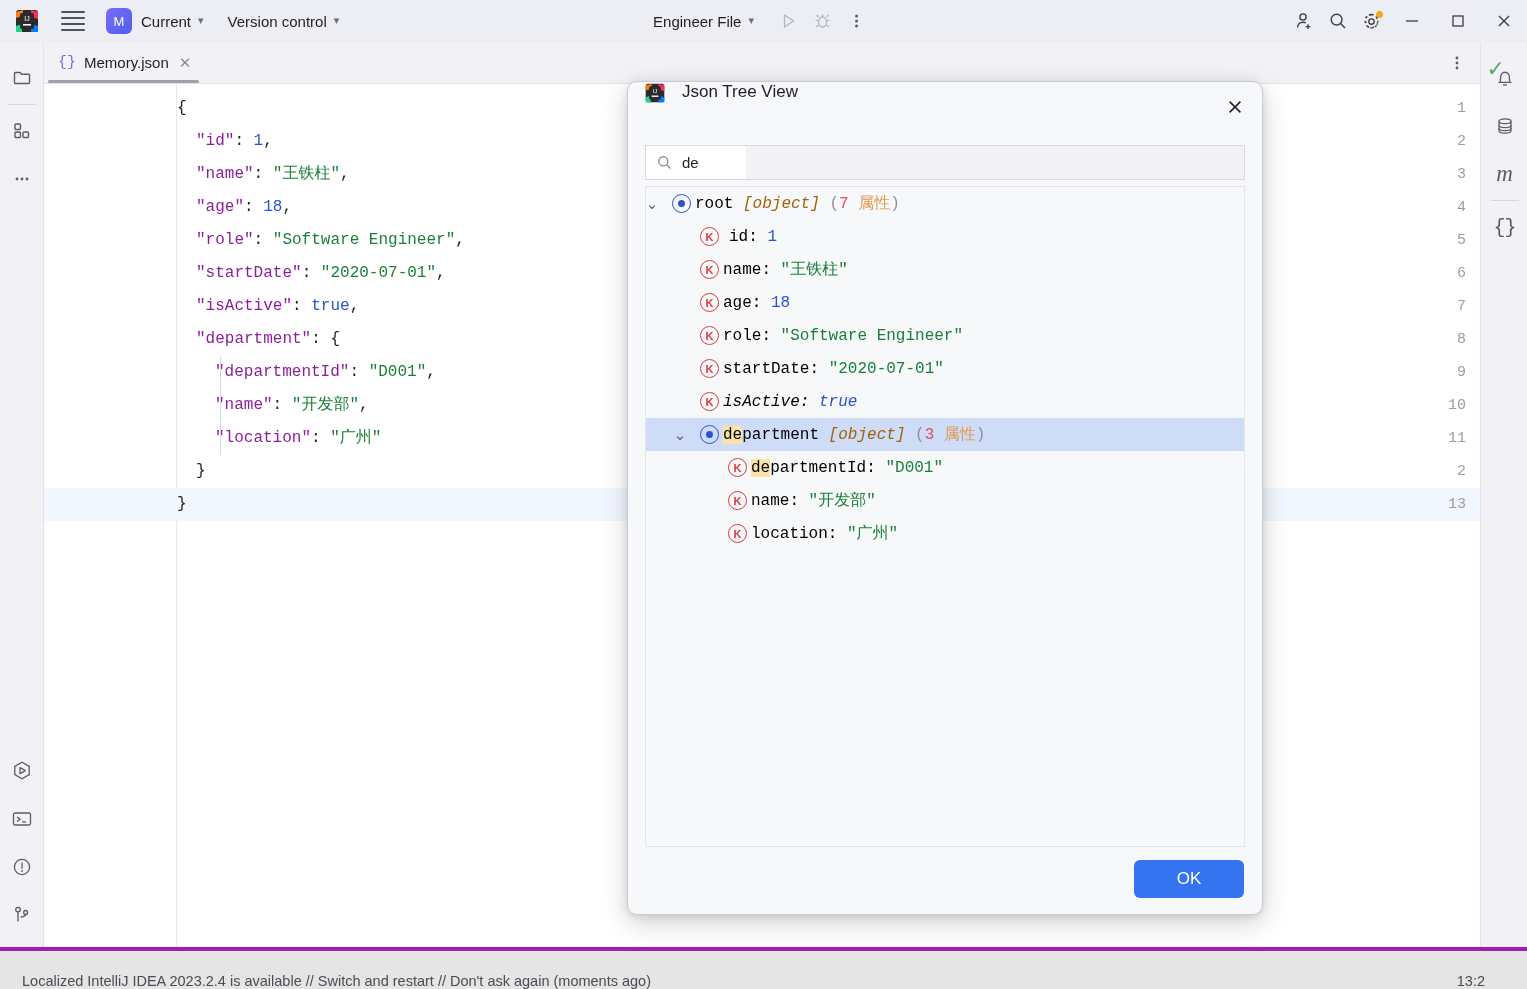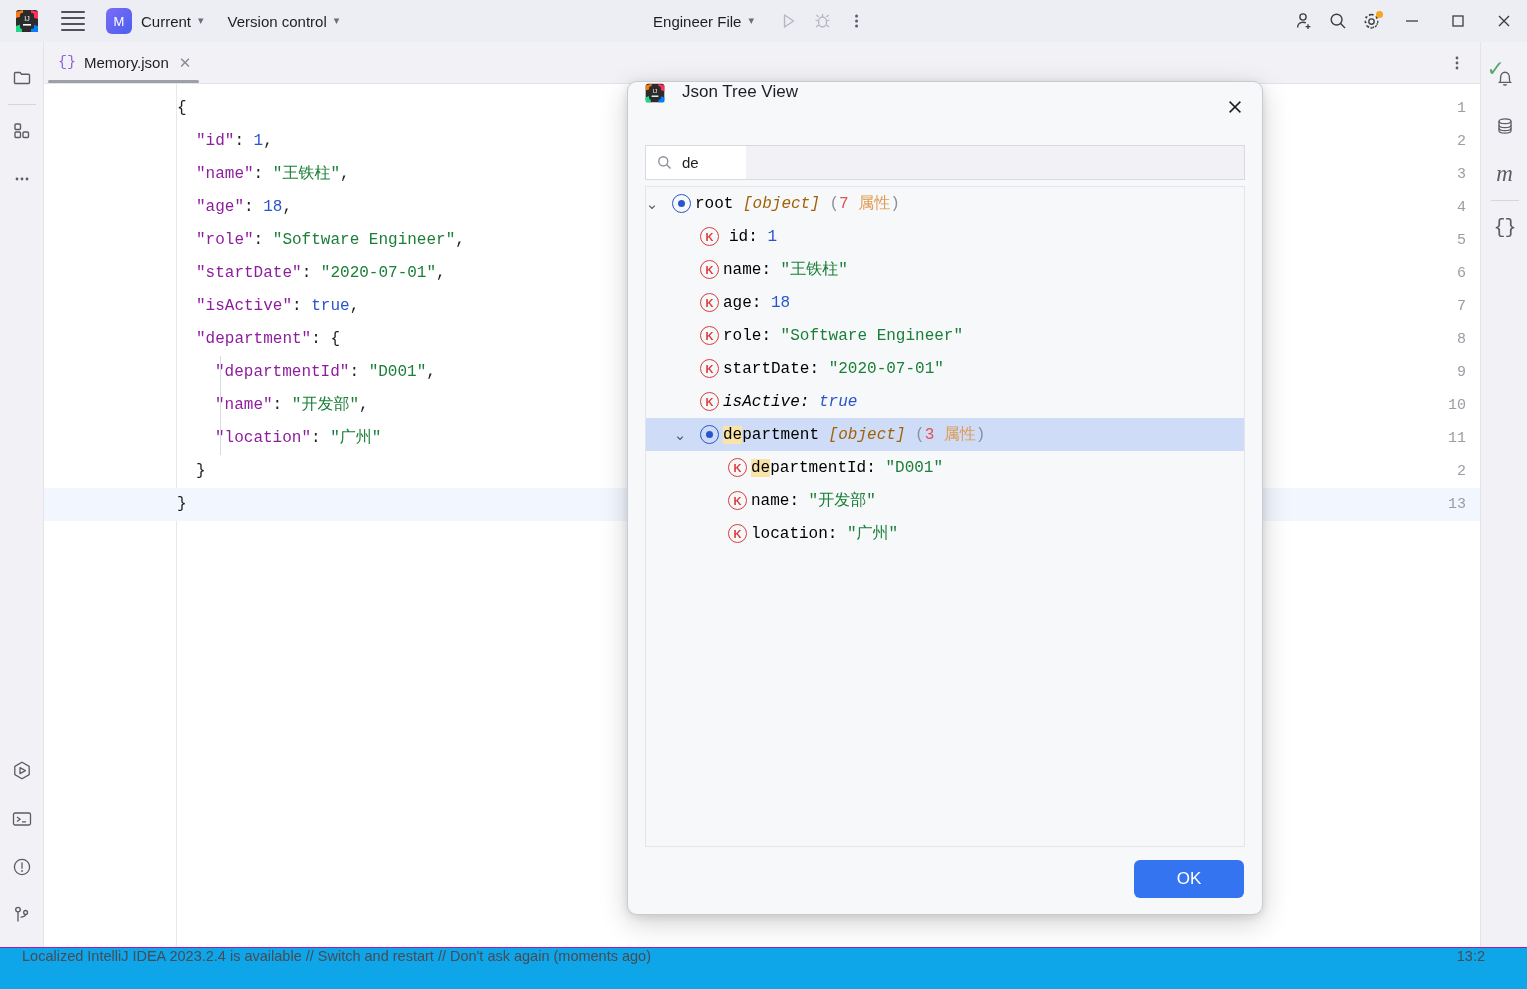--- a/index.html
+++ b/index.html
@@ -114,22 +114,22 @@
   .n { color: #2955CC; }       
   .b { color: #2955CC; }       
   .p { color: #1F1F23; }       
   .br { color: #1F1F23; }      
   .check-ok { position: absolute; right: 22px; top: 56px; color: #59A869;
     font-size: 22px; }
 
   
   .statusbar {
     position: absolute; left: 0; bottom: 0; width: 1527px; height: 42px;
-    background: #0ea5e9; border-top: 1px solid #a21caf;
-    display: flex; align-items: flex-start;
+    background: #e5e5e5; border-top: 4px solid #a21caf;
+    display: flex; align-items: flex-end;
   }
   .status-msg { margin-left: 22px; font-size: 14.5px; color: #4A4B54; }
   .status-pos { position: absolute; right: 42px; font-size: 14.5px; color: #4A4B54; }
 
   
   .overlay-dialog {
     position: absolute; left: 627px; top: 81px; width: 636px; height: 834px;
     background: #F7F8FA; border-radius: 10px;
     border: 1px solid #C9CBD2;
     box-shadow: 0 8px 28px rgba(0,0,0,0.18), 0 2px 8px rgba(0,0,0,0.10);

